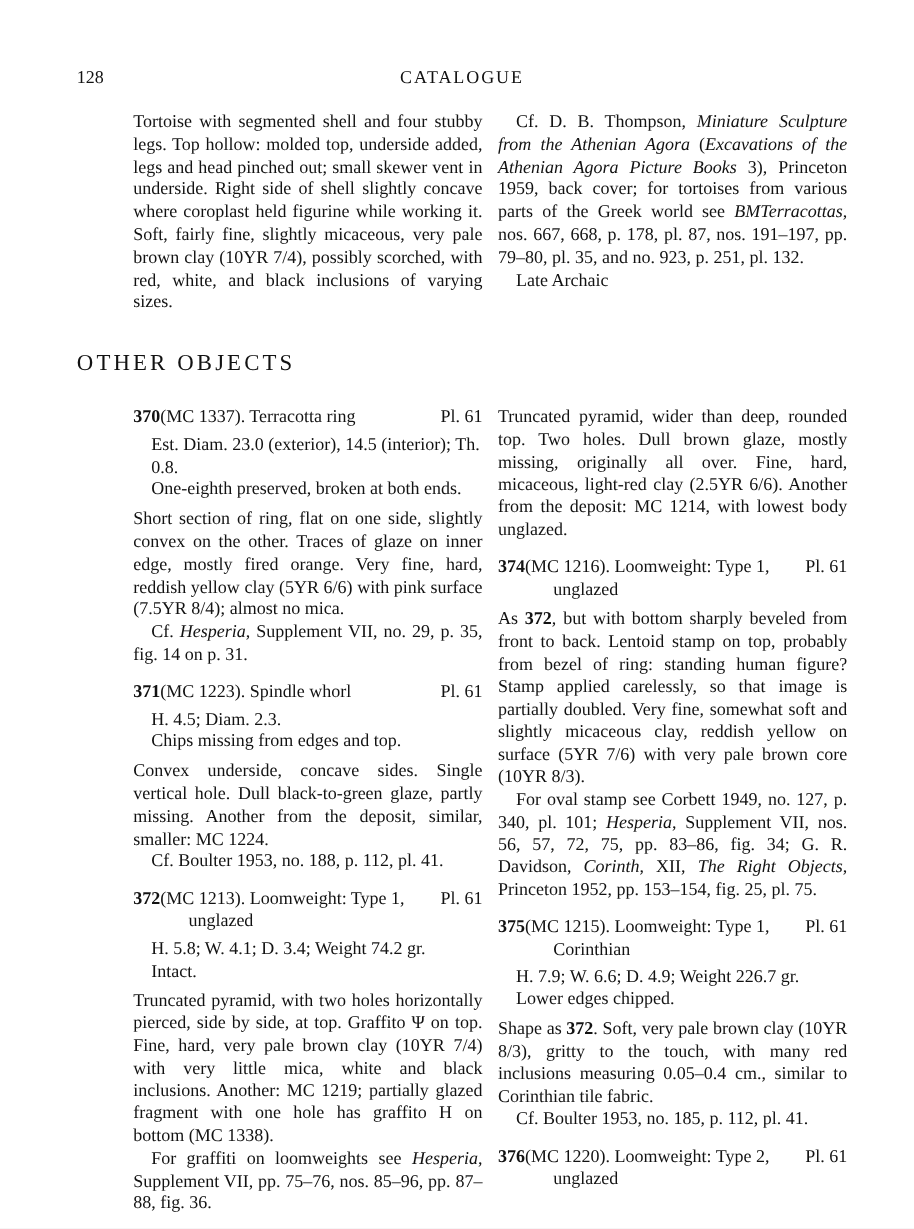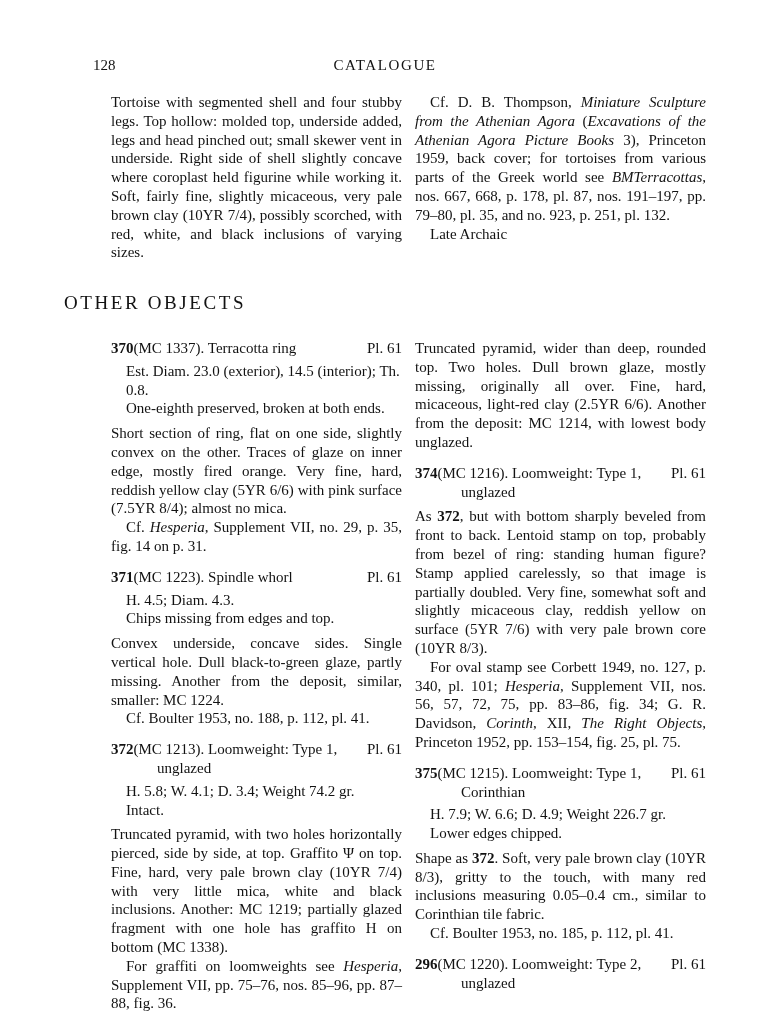--- a/index.html
+++ b/index.html
@@ -10,21 +10,21 @@
     box-sizing:border-box;
     background:#ffffff;
     color:#121212;
     font-family:"Liberation Serif", serif;
     font-size:15px;
     line-height:18.8px;
     padding:56px 56px 0 64px;
     overflow:hidden;
   }
   .hdr{position:relative;height:19px;margin-bottom:18px;}
-  .pagenum{position:absolute;left:0;top:0;margin-left:29px;}
+  .pagenum{position:absolute;left:0;top:0;}
   .runhead{position:absolute;left:0;right:0;top:0;text-align:center;letter-spacing:1.6px;}
   .cols{display:grid;grid-template-columns:1fr 1fr;column-gap:13px;align-items:start;margin-left:47px;}
   .col > *:first-child{margin-top:0;}
   .section-h{
     font-weight:normal;
     text-align:left;
     font-size:19px;
     letter-spacing:2.6px;
     margin:32px 0 26px 0;
   }
@@ -79,21 +79,21 @@
         <div class="para desc"><span>Short section of ring, flat on one side, slightly convex on the other. Traces of glaze on inner edge, mostly fired orange. Very fine, hard, reddish yellow clay (5YR 6/6) with pink surface (7.5YR 8/4); almost no mica.</span></div>
         <div class="para ref"><span>Cf. </span><i>Hesperia</i><span>, Supplement VII, no. 29, p. 35, fig. 14 on p. 31.</span></div>
         <div class="entry-head">
           <div class="head-row">
             <b class="enum">371</b>
             <span class="etitle"> (MC 1223). Spindle whorl</span>
             <span class="plate">Pl. 61</span>
           </div>
         </div>
         <div class="meas">
-          <div class="meas-line">H. 4.5; Diam. 4.3.</div>
+          <div class="meas-line">H. 4.5; Diam. 2.3.</div>
           <div class="meas-line">Chips missing from edges and top.</div>
         </div>
         <div class="para desc"><span>Convex underside, concave sides. Single vertical hole. Dull black-to-green glaze, partly missing. Another from the deposit, similar, smaller: MC 1224.</span></div>
         <div class="para ref"><span>Cf. Boulter 1953, no. 188, p. 112, pl. 41.</span></div>
         <div class="entry-head">
           <div class="head-row">
             <b class="enum">372</b>
             <span class="etitle"> (MC 1213). Loomweight: Type 1,</span>
             <span class="plate">Pl. 61</span>
           </div>
@@ -134,21 +134,21 @@
           <div class="esub">Corinthian</div>
         </div>
         <div class="meas">
           <div class="meas-line">H. 7.9; W. 6.6; D. 4.9; Weight 226.7 gr.</div>
           <div class="meas-line">Lower edges chipped.</div>
         </div>
         <div class="para desc"><span>Shape as </span><b>372</b><span>. Soft, very pale brown clay (10YR 8/3), gritty to the touch, with many red inclusions measuring 0.05–0.4 cm., similar to Corinthian tile fabric.</span></div>
         <div class="para ref"><span>Cf. Boulter 1953, no. 185, p. 112, pl. 41.</span></div>
         <div class="entry-head">
           <div class="head-row">
-            <b class="enum">296</b>
+            <b class="enum">376</b>
             <span class="etitle"> (MC 1220). Loomweight: Type 2,</span>
             <span class="plate">Pl. 61</span>
           </div>
           <div class="esub">unglazed</div>
         </div>
       </div>
   </div>
 </div>
 
 </body></html>

